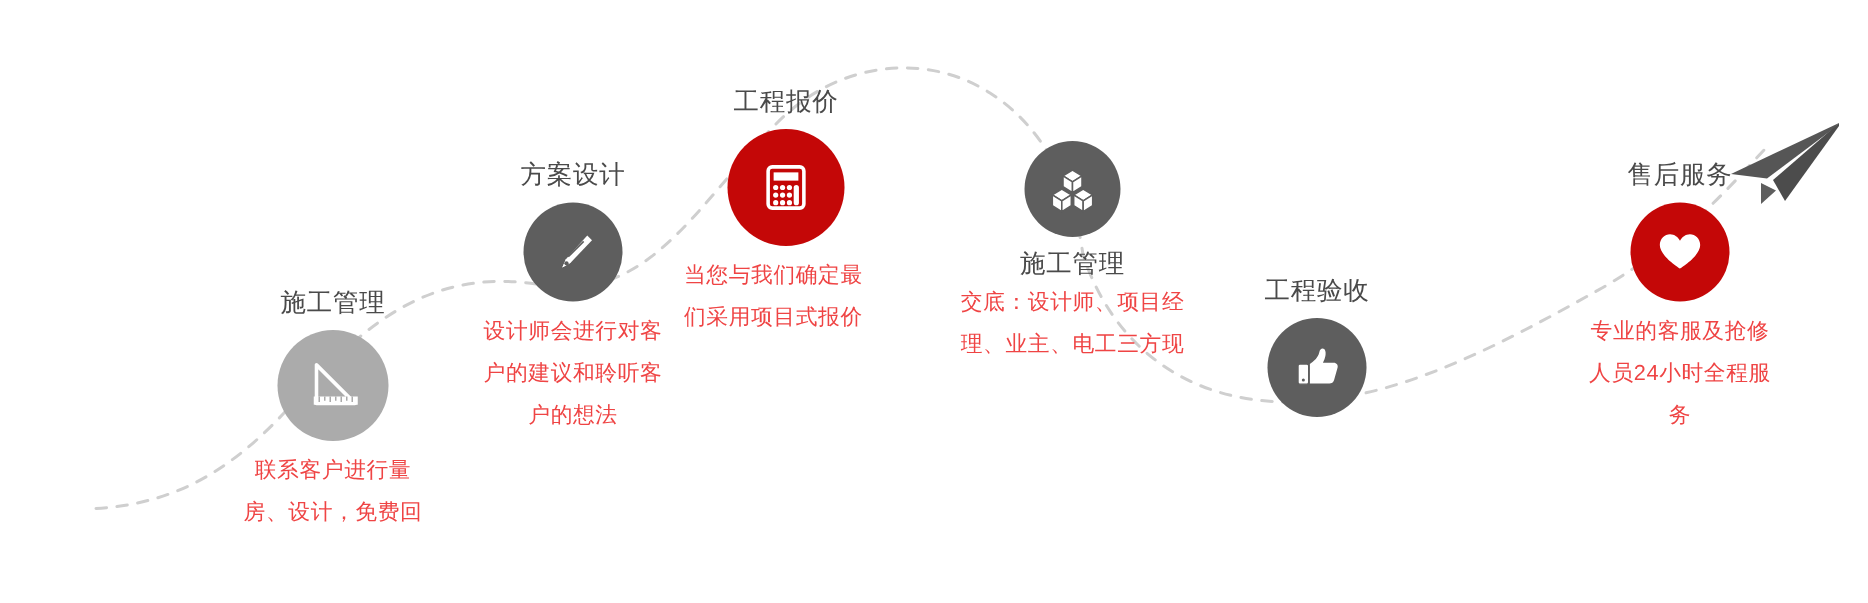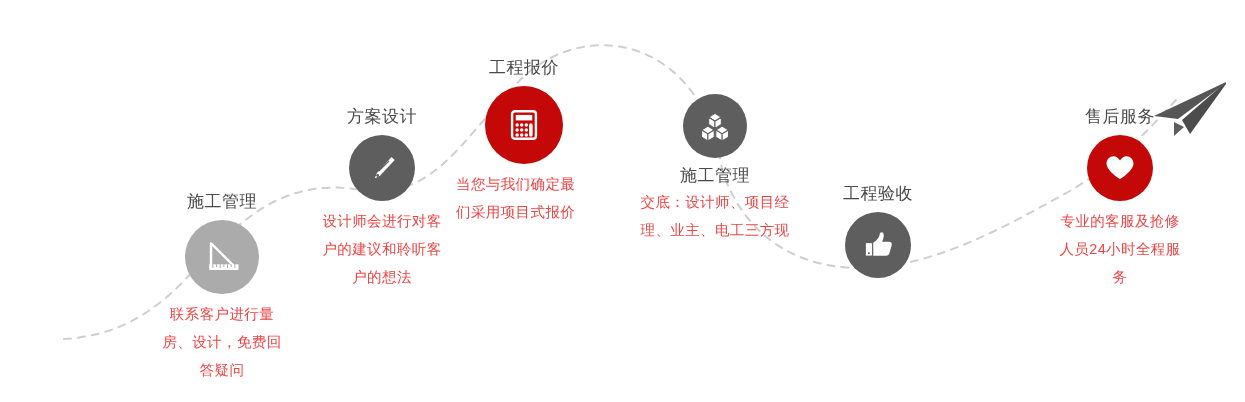--- a/index.html
+++ b/index.html
@@ -120,21 +120,20 @@
             <line x1="30" y1="32" x2="30" y2="36"></line>
             <line x1="34" y1="32" x2="34" y2="35"></line>
             <line x1="38" y1="32" x2="38" y2="36"></line>
           </g>
         </svg>
       </div>
     </div>
     <div class="step-desc">
       <div>联系客户进行量</div>
       <div>房、设计，免费回</div>
-      <div>答疑问</div>
     </div>
   </div>
 
   <div class="step s2">
     <div class="step-title">方案设计</div>
     <div class="step-icon-wrap">
       <div class="step-icon" style="width:66px;height:66px;background:#5e5e5e;">
         <svg viewBox="0 0 48 48" width="38" height="38">
           <path d="M36 10 L40 14 L22 33 L15 37 L18 30 Z" fill="#ffffff"></path>
           <path d="M18 30 L15 37 L22 33 Z" fill="#ffffff"></path>

